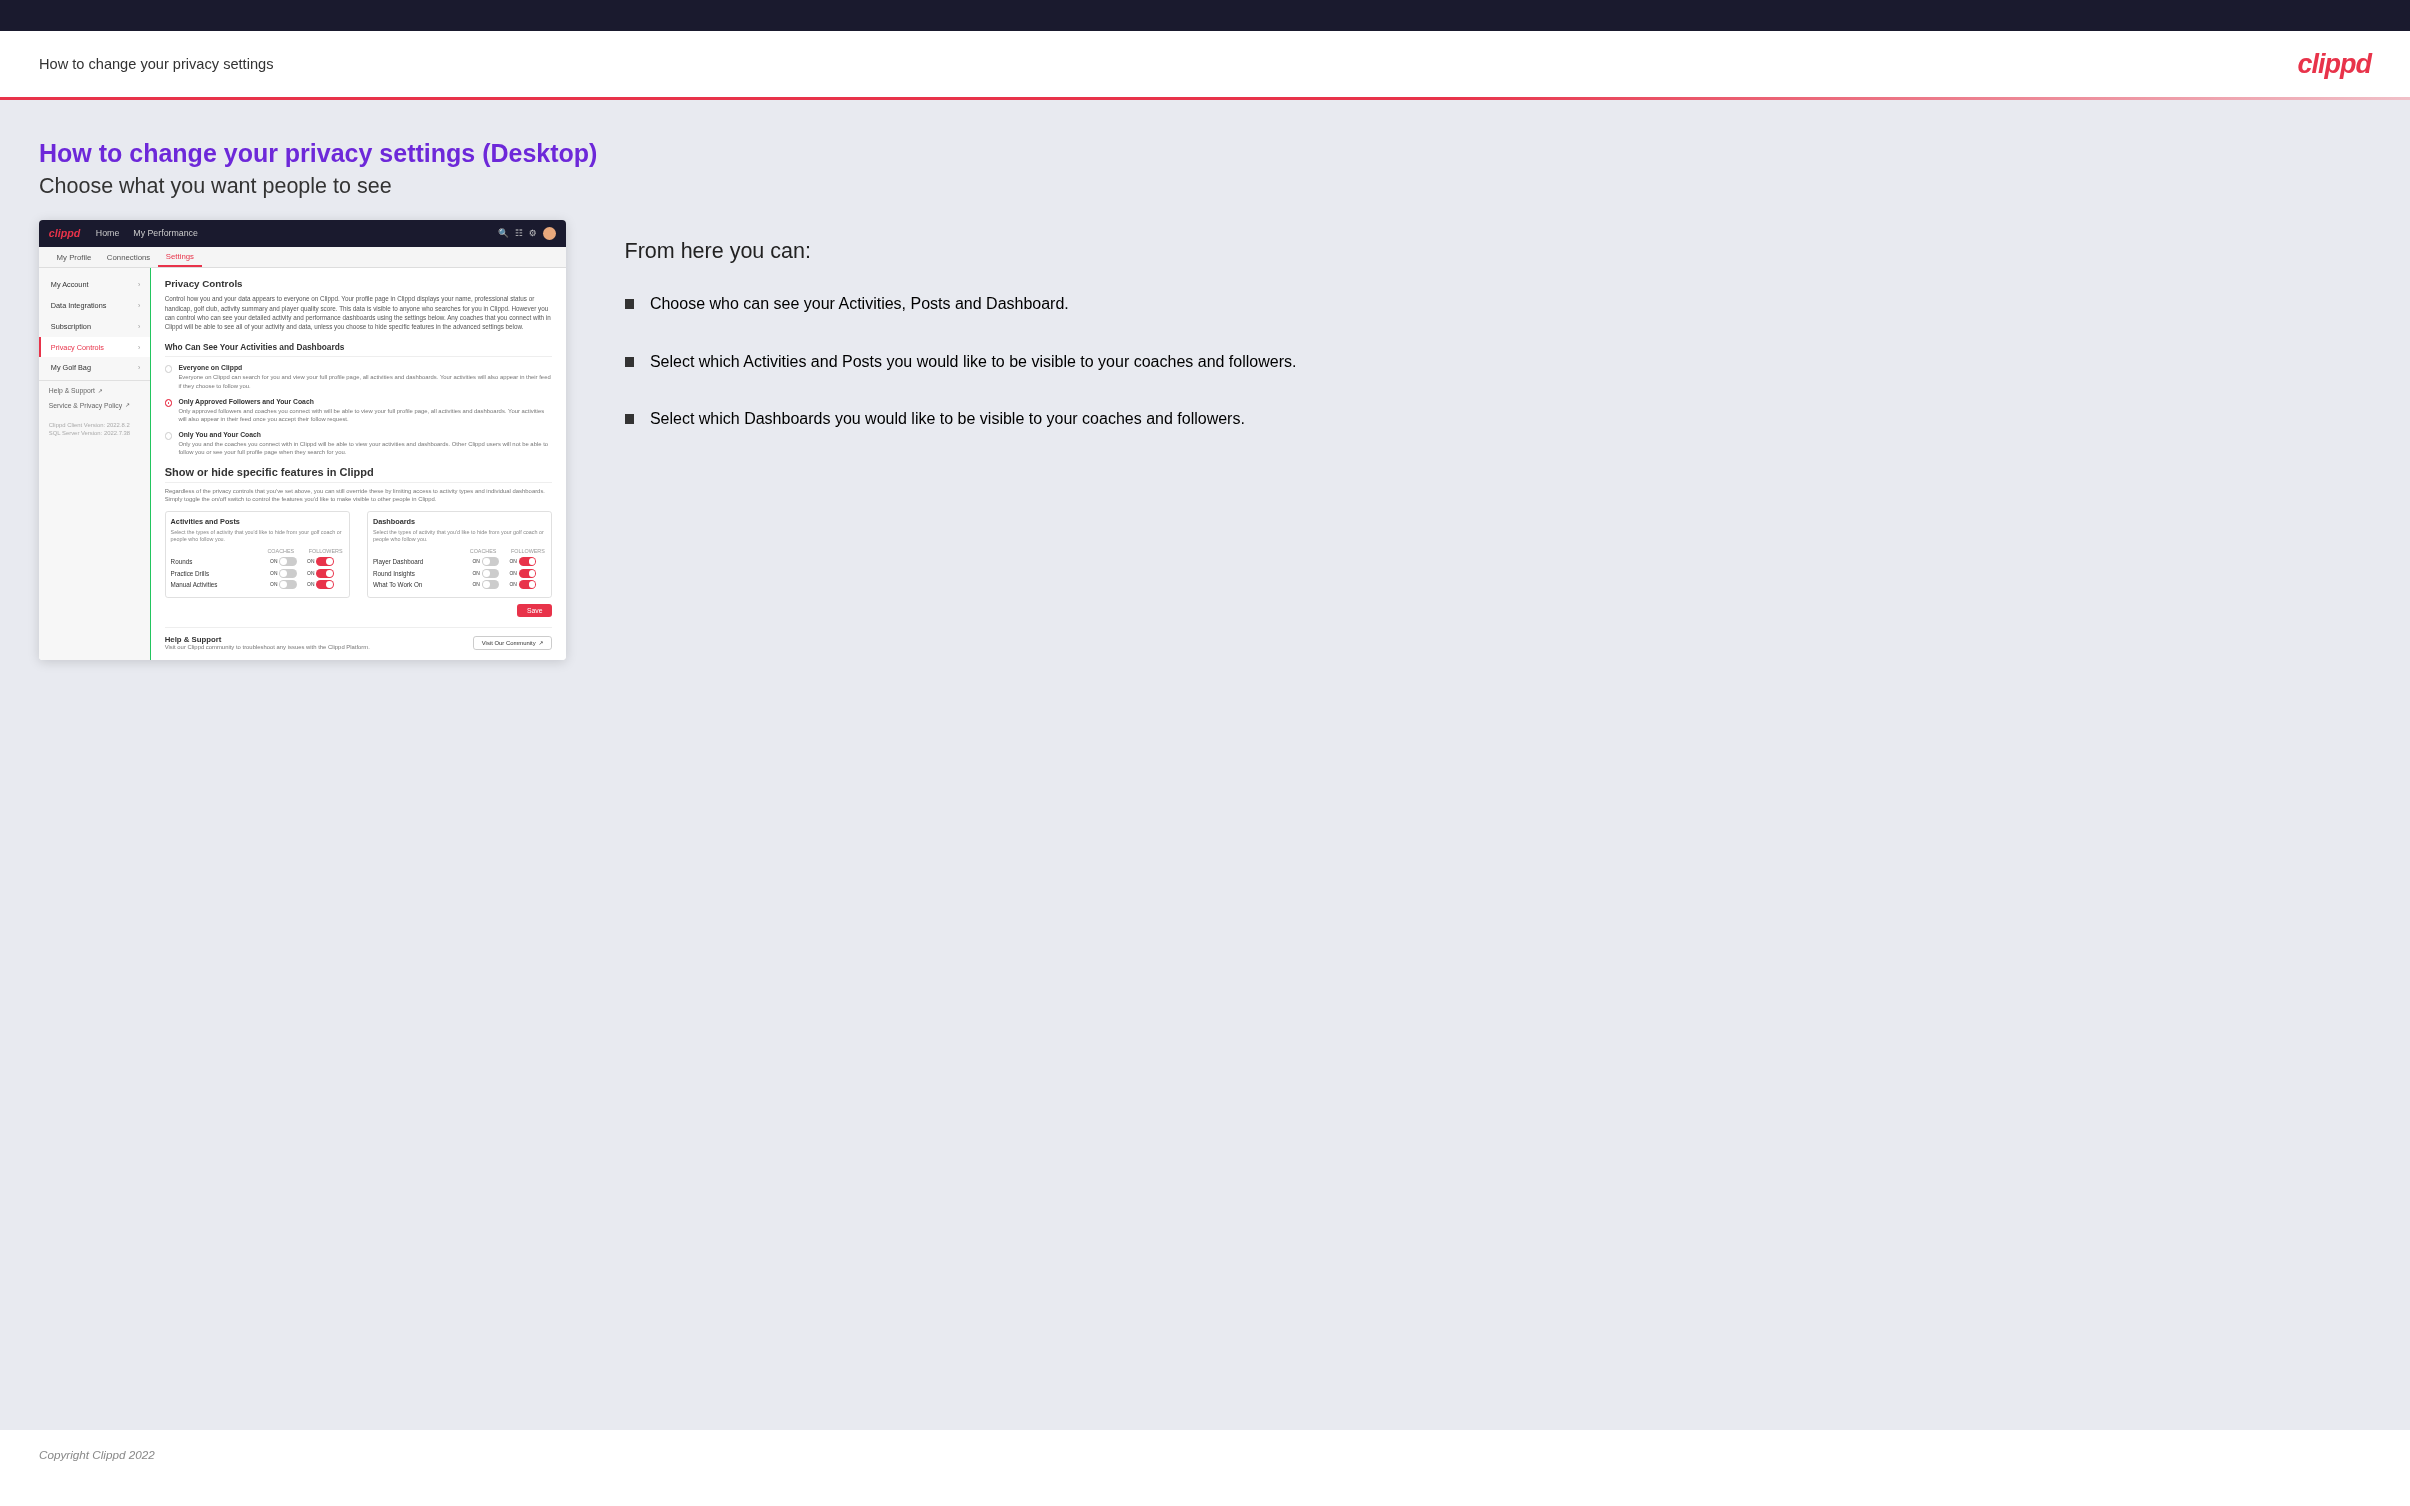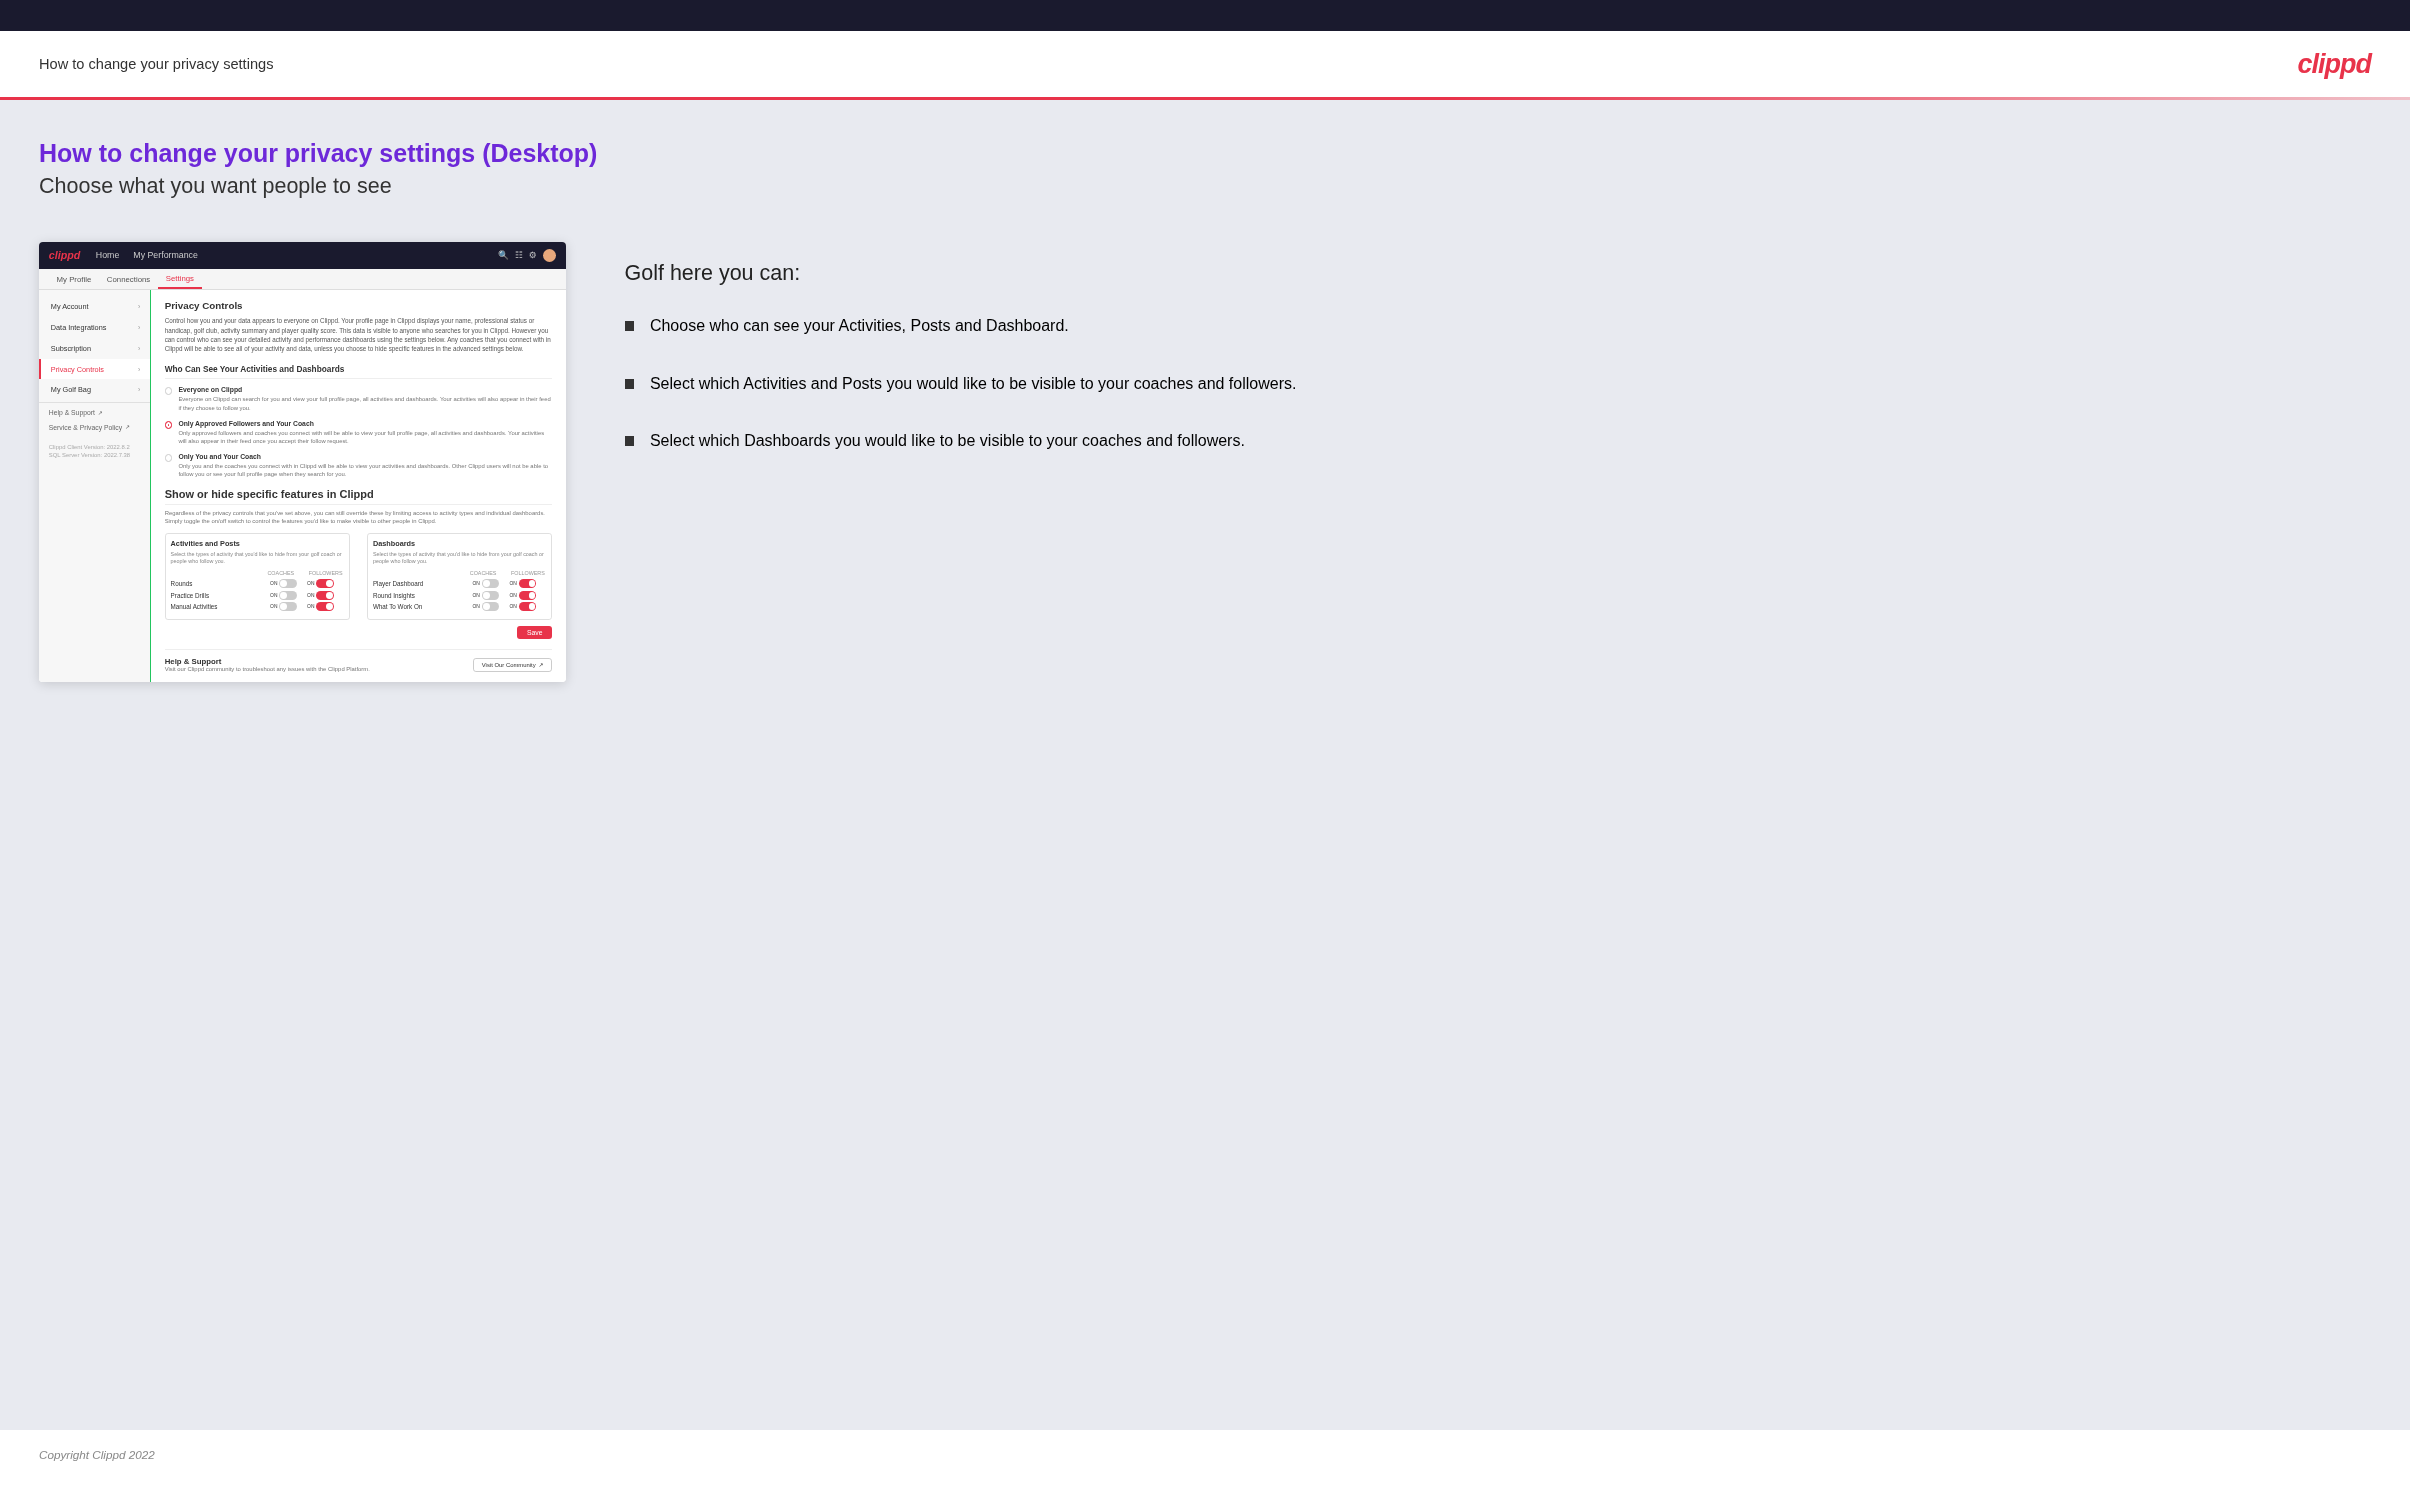--- a/index.html
+++ b/index.html
@@ -50,21 +50,21 @@
     .page-heading {
       font-size: 25px;
       font-weight: 700;
       color: #6d28d9;
       margin-bottom: 5.9px;
     }
     .page-subheading {
       font-size: 21.5px;
       font-weight: 400;
       color: #333;
-      margin-bottom: 43px;
+      margin-bottom: 21px;
     }
 
     
     .two-col {
       display: flex;
       gap: 39px;
       align-items: flex-start;
     }
 
     
@@ -642,21 +642,21 @@
               <span>Visit Our Community</span>
               <span>↗</span>
             </div>
           </div>
 
         </div>
       </div>
     </div>
 
     <div class="right-panel">
-      <div class="from-here-title">Golf here you can:</div>
+      <div class="from-here-title">From here you can:</div>
       <ul class="bullet-list">
         <li>
           <div class="bullet-square"></div>
           <span class="bullet-text">Choose who can see your Activities, Posts and Dashboard.</span>
         </li>
         <li>
           <div class="bullet-square"></div>
           <span class="bullet-text">Select which Activities and Posts you would like to be visible to your coaches and followers.</span>
         </li>
         <li>

